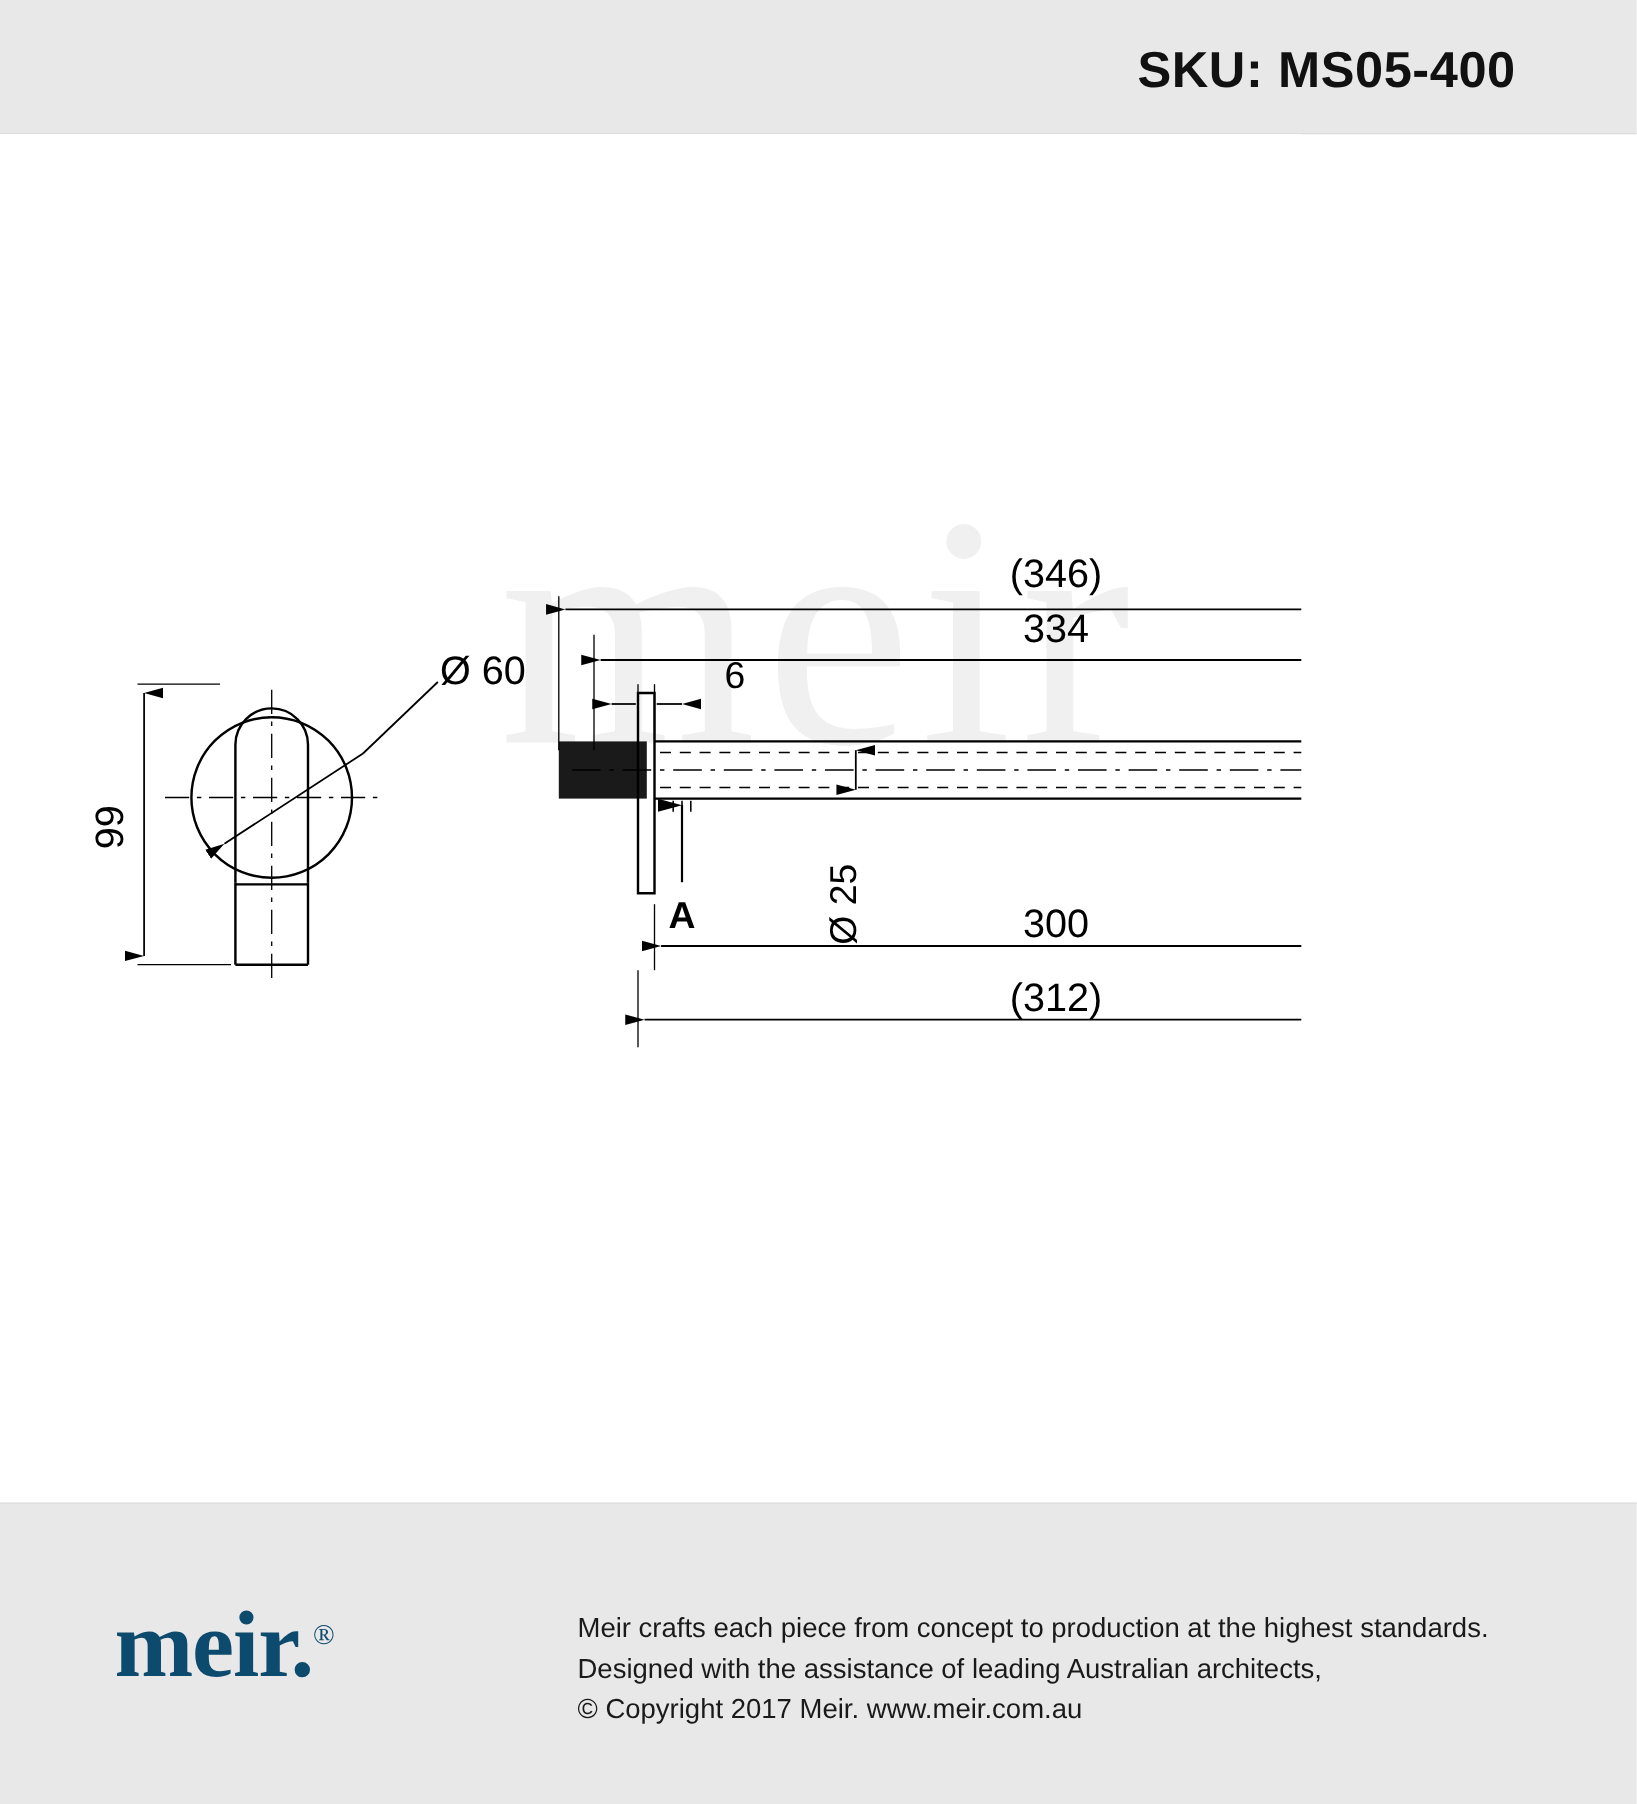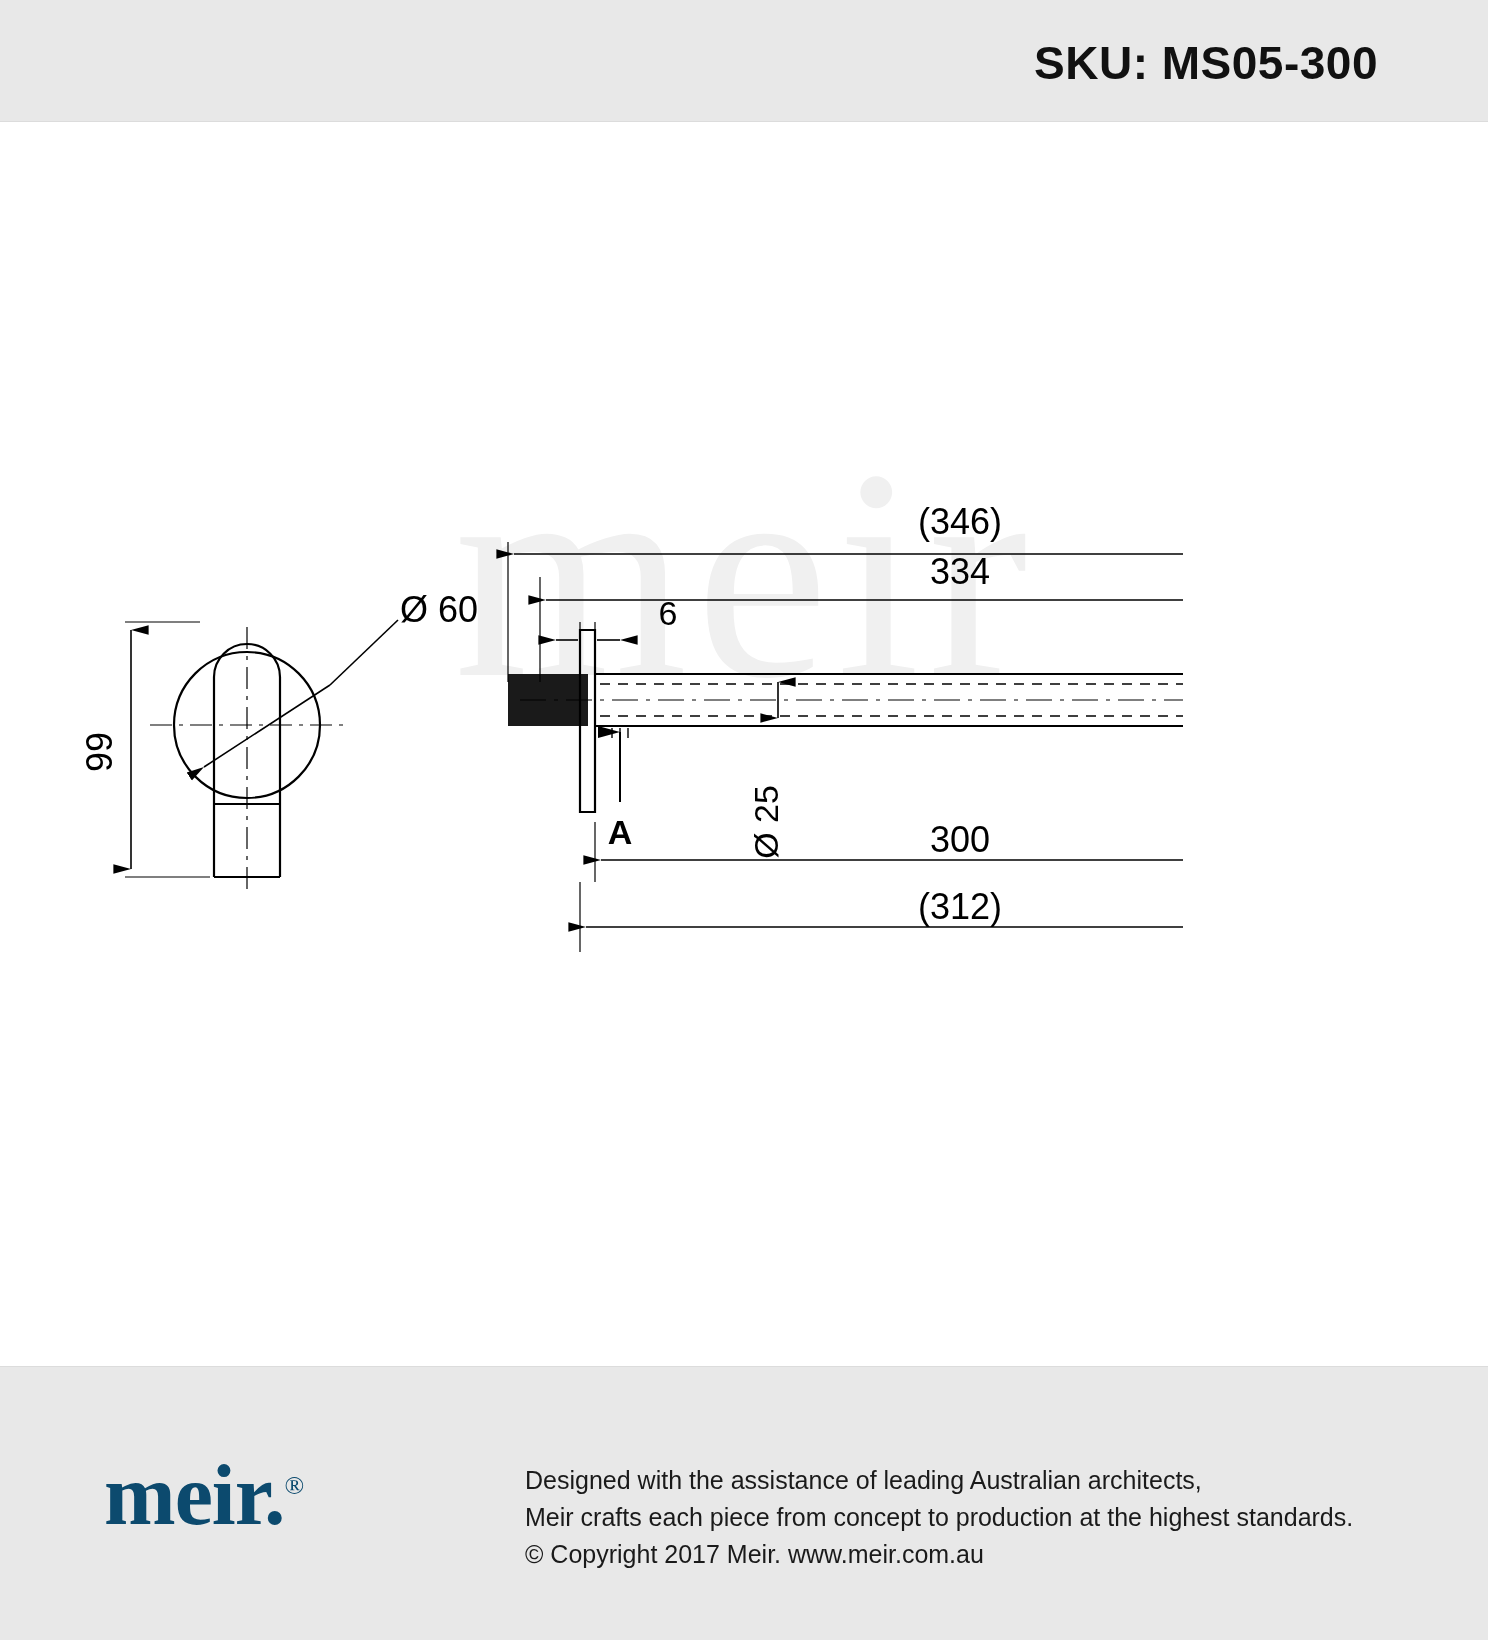--- a/index.html
+++ b/index.html
@@ -96,21 +96,21 @@
     top: 95px;
     font-size: 25px;
     line-height: 37px;
     color: #1a1a1a;
   }
 </style>
 </head>
 <body>
 
 <div class="header">
-  <div class="sku">SKU: MS05-300</div>
+  <div class="sku">SKU: MS05-400</div>
 </div>
 
 <div class="canvas">
 
   <div class="watermark">meir</div>
 
   <svg class="drawing" width="1488" height="1244" viewBox="0 0 1488 1244">
     <defs>
       <marker id="arrL" markerWidth="12" markerHeight="8" refX="11" refY="4" orient="auto">
         <path d="M11,4 L0,1 L0,7 Z" fill="#000"></path>
@@ -243,17 +243,17 @@
       <text x="112" y="630" font-size="36" text-anchor="middle" transform="rotate(-90 112 630)">99</text>
     </g>
   </svg>
 </div>
 
 <div class="footer">
   <div class="logo">
     <span>meir.</span><span class="reg">®</span>
   </div>
   <div class="footer-text">
+    <div>Meir crafts each piece from concept to production at the highest standards.</div>
     <div>Designed with the assistance of leading Australian architects,</div>
-    <div>Meir crafts each piece from concept to production at the highest standards.</div>
     <div>© Copyright 2017 Meir. www.meir.com.au</div>
   </div>
 </div>
 
 </body></html>

